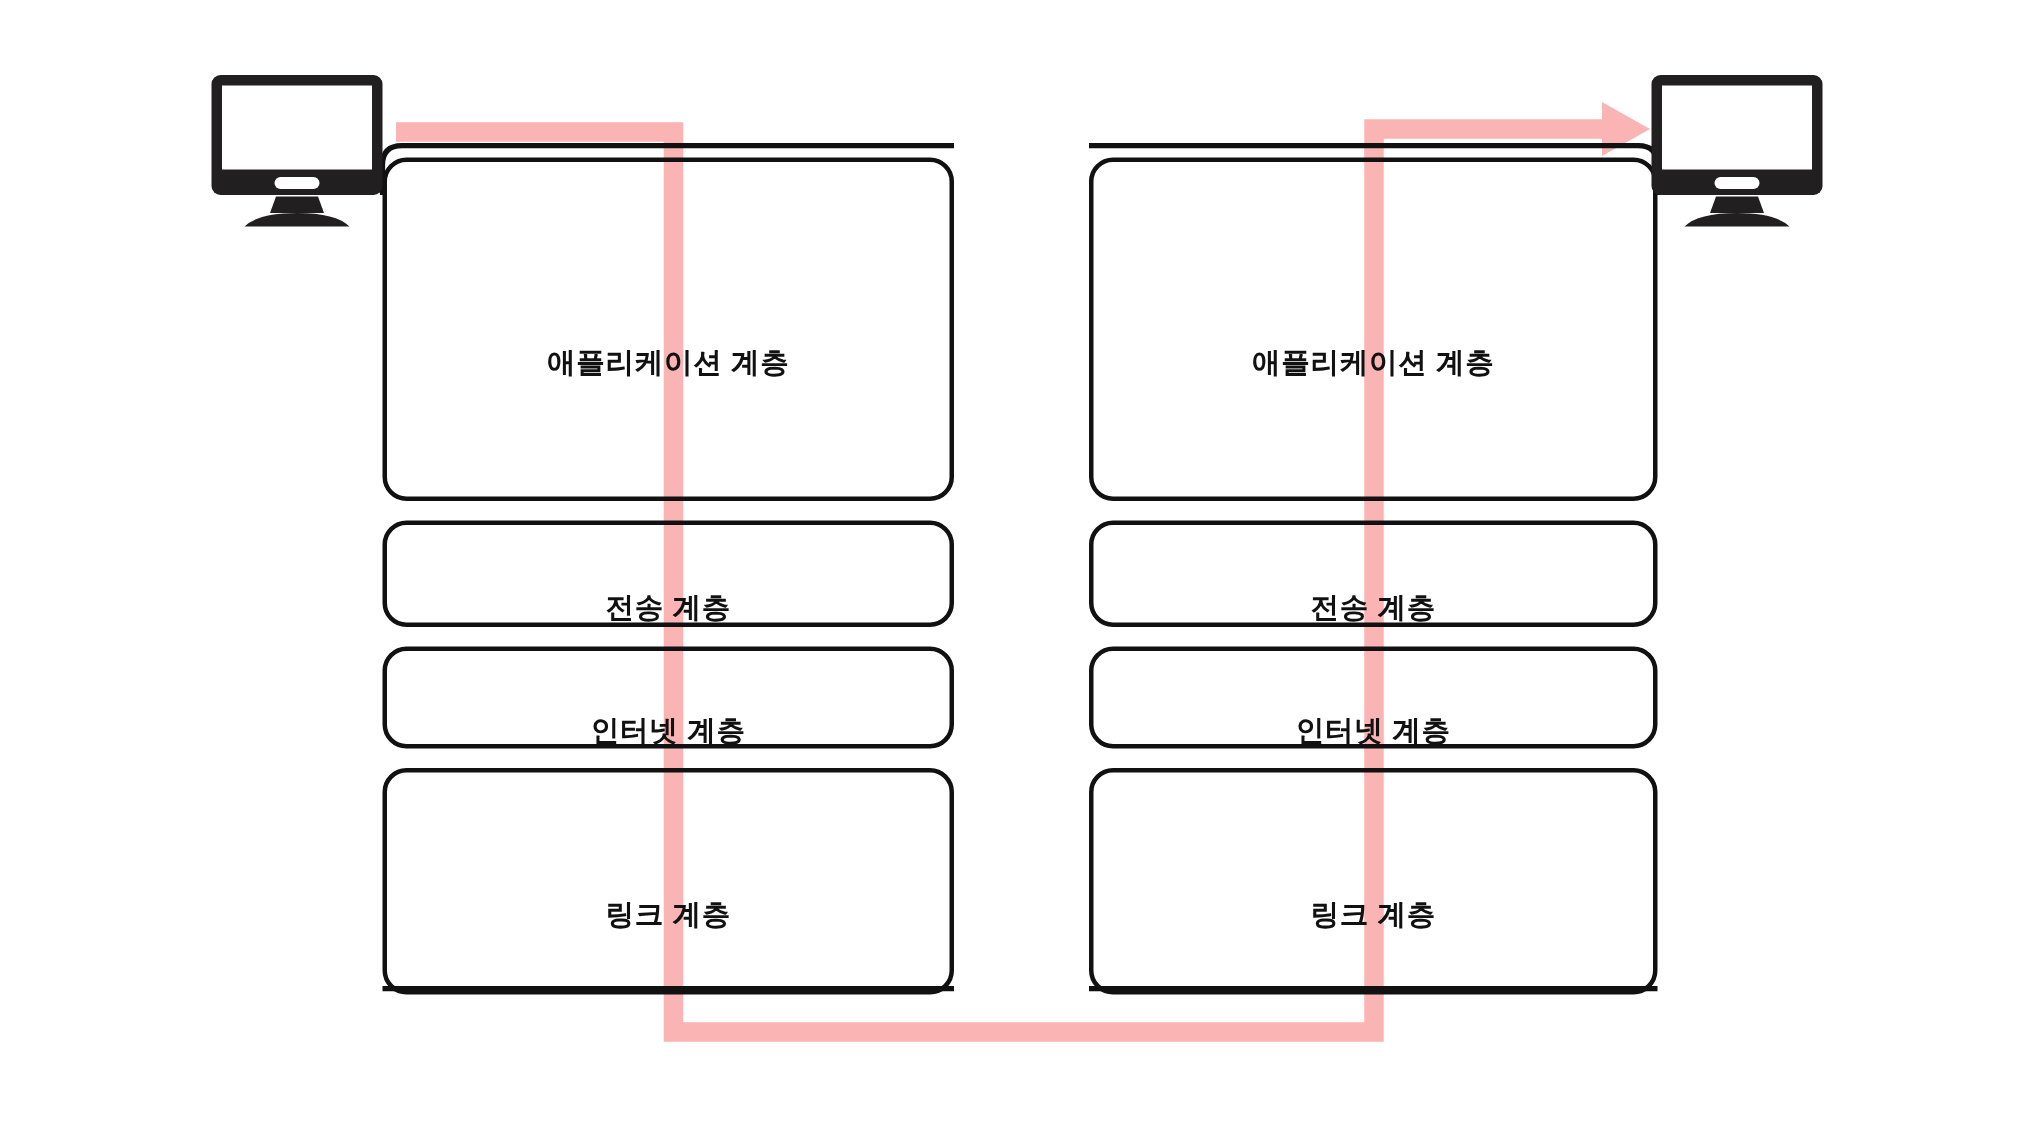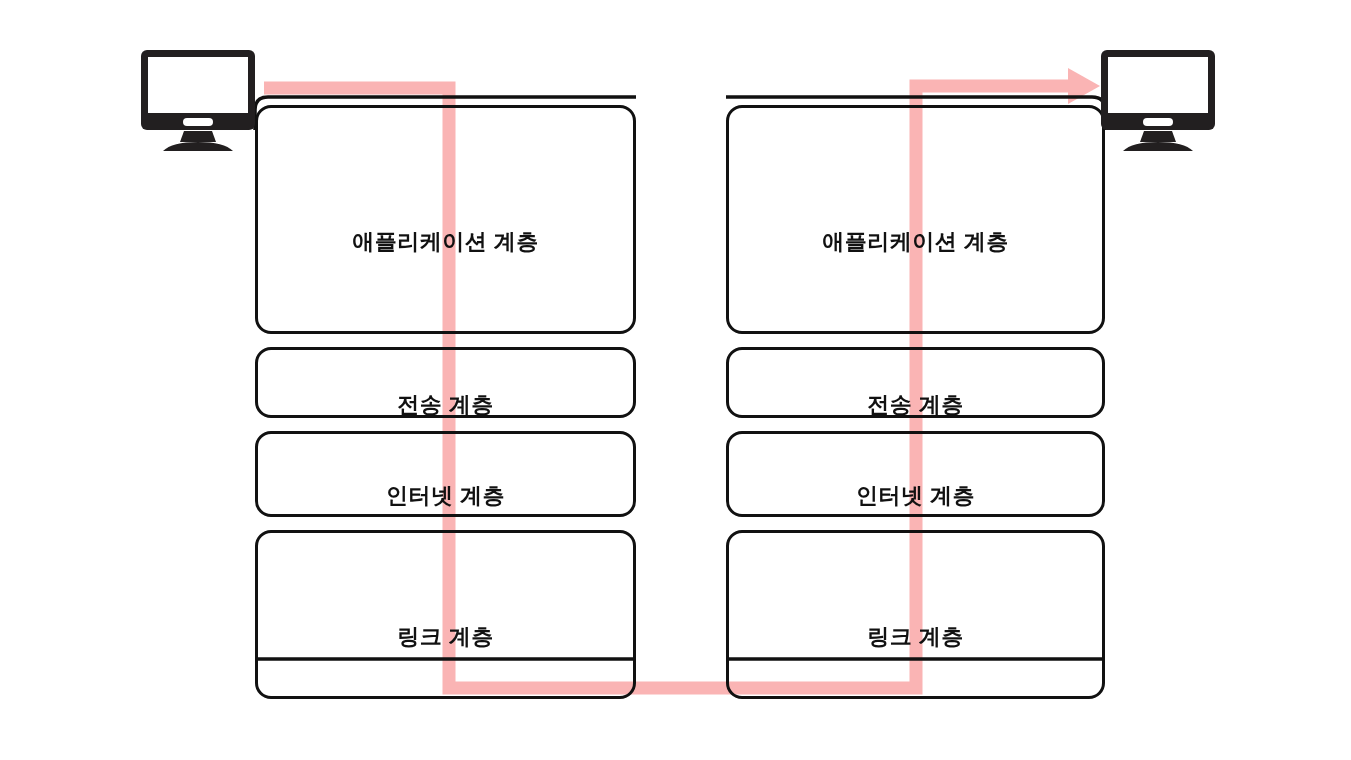--- a/index.html
+++ b/index.html
@@ -28,33 +28,33 @@
     border:3.5px solid #111111;
     border-radius:16px;
     background:transparent;
     display:flex;
     align-items:center;
     justify-content:center;
     margin-bottom:13px;
     position:relative;
   }
   .layer-label{
-    font-size:22px;
+    font-size:19px;
     font-weight:700;
     color:#111111;
     letter-spacing:0.5px;
     white-space:nowrap;
     position:relative;
     z-index:4;
     margin-top:44px;
   }
   .h-app{height:229px;}
   .h-trn{height:71px;}
-  .h-net{height:86px;}
-  .h-lnk{height:169px;margin-bottom:0;}
+  .h-net{height:68px;}
+  .h-lnk{height:151px;margin-bottom:0;}
 
   
   .monitor{position:absolute;z-index:5;width:118px;height:105px;}
   #monitor-left{left:139px;top:48px;}
   #monitor-right{left:1099px;top:48px;}
 </style>
 </head>
 <body>
 
 <div id="stage">

